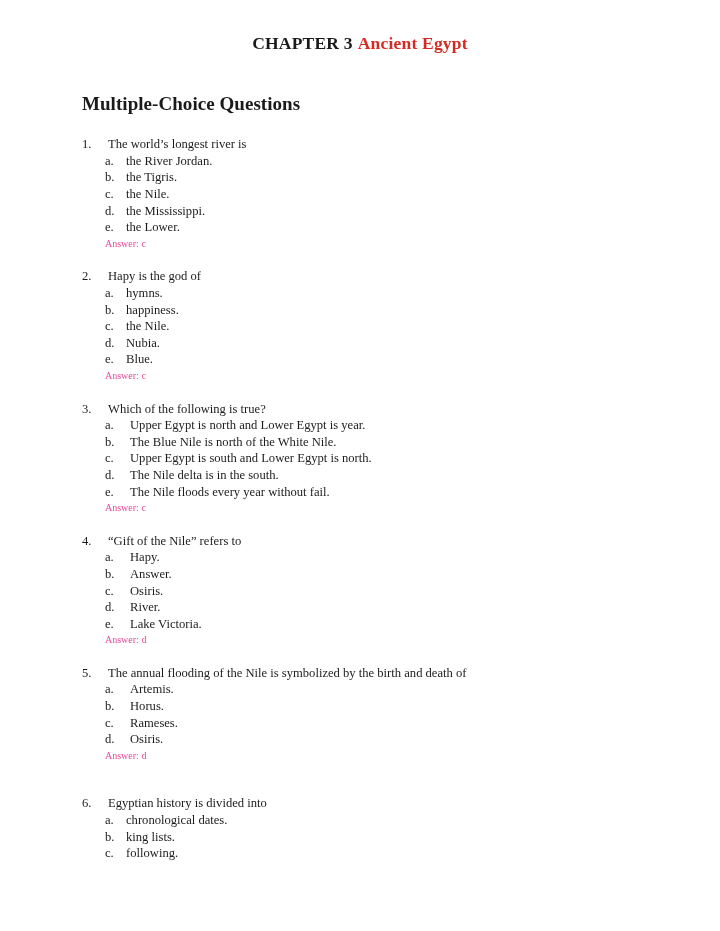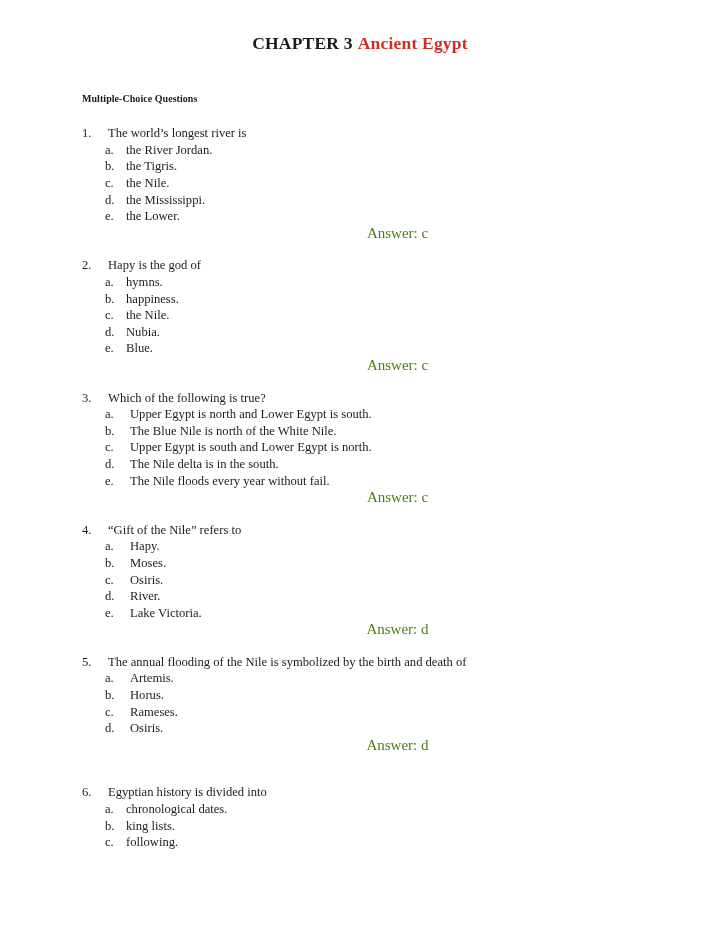--- a/index.html
+++ b/index.html
@@ -38,21 +38,21 @@
   .doc-title .chapter-label {
     color: #1a1a1a;
   }
   .doc-title .chapter-subject {
     color: #d42b22;
     margin-left: 5px;
   }
 
   
   .section-heading {
-    font-size: 10px;
+    font-size: 19px;
     font-weight: bold;
     color: #1a1a1a;
     margin: 0;
     padding-left: 82px;
     padding-top: 40px;
     letter-spacing: 0.05px;
   }
 
   
   .questions {
@@ -105,25 +105,24 @@
   .opt-text {
     flex: 1 1 auto;
   }
   
   .options.wide .opt-letter {
     width: 25px;
     flex: 0 0 25px;
   }
 
   .answer-line {
-    font-size: 15px;
+    font-size: 10px;
     line-height: 16.6px;
-    color: #4d7c0f;
+    color: #ec4899;
     padding-left: 23px;
-    text-align: center;
   }
 </style>
 </head>
 <body>
 
 <div class="page">
 
   <h1 class="doc-title">
     <span class="chapter-label">CHAPTER 3</span><span class="chapter-subject">Ancient Egypt</span>
   </h1>
@@ -193,21 +192,21 @@
     </div>
 
     <div class="question-block">
       <div class="question-line">
         <span class="q-number">3.</span>
         <span class="q-text">Which of the following is true?</span>
       </div>
       <ul class="options wide">
         <li class="option-line">
           <span class="opt-letter">a.</span>
-          <span class="opt-text">Upper Egypt is north and Lower Egypt is south.</span>
+          <span class="opt-text">Upper Egypt is north and Lower Egypt is year.</span>
         </li>
         <li class="option-line">
           <span class="opt-letter">b.</span>
           <span class="opt-text">The Blue Nile is north of the White Nile.</span>
         </li>
         <li class="option-line">
           <span class="opt-letter">c.</span>
           <span class="opt-text">Upper Egypt is south and Lower Egypt is north.</span>
         </li>
         <li class="option-line">
@@ -227,21 +226,21 @@
         <span class="q-number">4.</span>
         <span class="q-text">“Gift of the Nile” refers to</span>
       </div>
       <ul class="options wide">
         <li class="option-line">
           <span class="opt-letter">a.</span>
           <span class="opt-text">Hapy.</span>
         </li>
         <li class="option-line">
           <span class="opt-letter">b.</span>
-          <span class="opt-text">Moses.</span>
+          <span class="opt-text">Answer.</span>
         </li>
         <li class="option-line">
           <span class="opt-letter">c.</span>
           <span class="opt-text">Osiris.</span>
         </li>
         <li class="option-line">
           <span class="opt-letter">d.</span>
           <span class="opt-text">River.</span>
         </li>
         <li class="option-line">

